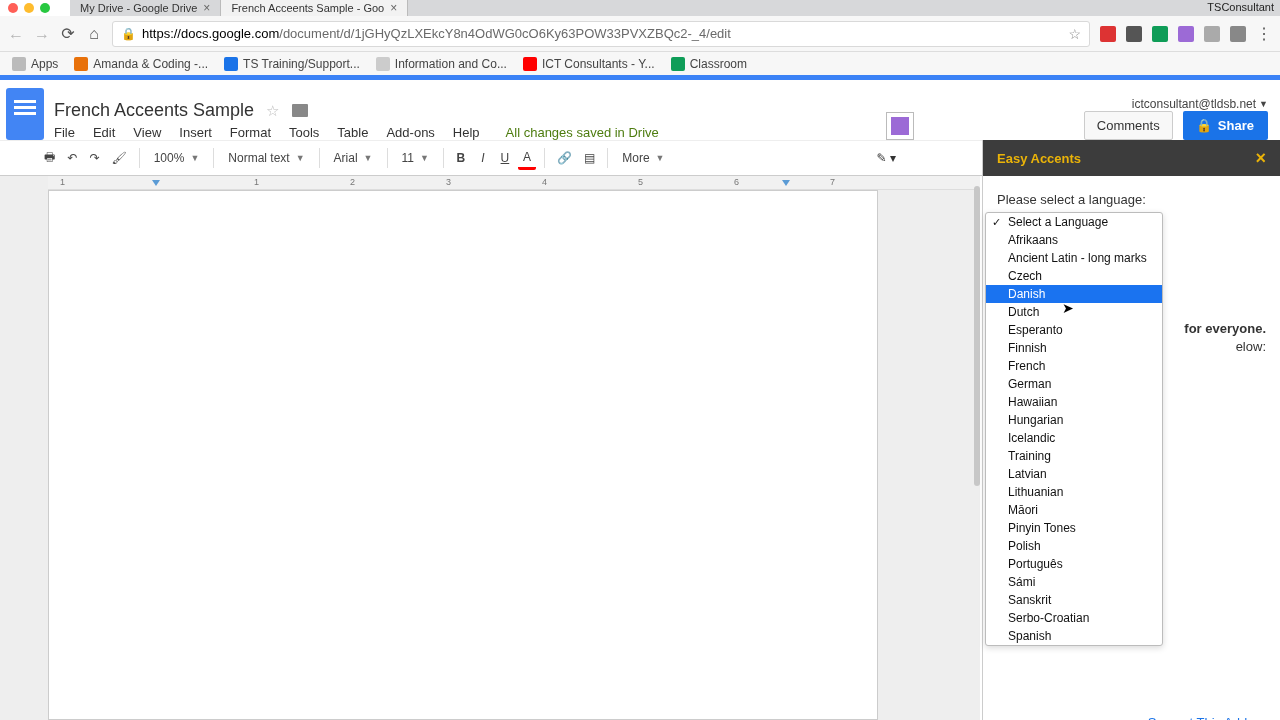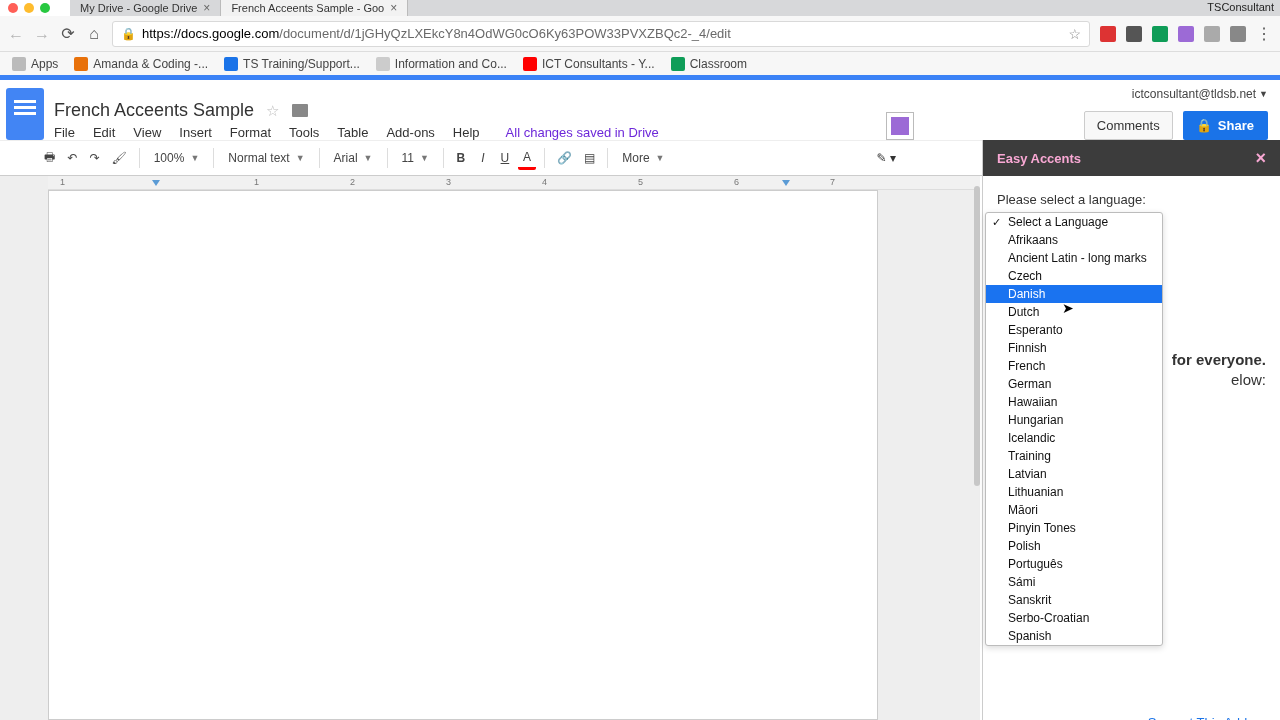--- a/index.html
+++ b/index.html
@@ -36,21 +36,21 @@
 
 .docs-header { position: absolute; top: 80px; left: 0; right: 0; height: 60px; background: #fff; display: flex; align-items: flex-end; padding: 8px 12px 0 0; }
 .docs-logo { width: 38px; height: 52px; background: #4285f4; border-radius: 3px; margin-left: 6px; margin-right: 10px; position: relative; }
 .docs-logo::before { content:""; position:absolute; top:12px; left:8px; right:8px; height:3px; background:#fff; box-shadow:0 6px 0 #fff,0 12px 0 #fff; }
 .title-col { display: flex; flex-direction: column; gap: 4px; flex: 1; }
 .doc-title-row { display: flex; align-items: center; gap: 12px; }
 .doc-title { font-size: 18px; color: #333; }
 .title-star { color: #bbb; font-size: 15px; }
 .title-folder { width: 16px; height: 13px; background: #888; border-radius: 1px; }
 .menu-row { display: flex; align-items: center; gap: 18px; font-size: 13px; color: #333; }
-.menu-row .saved { color: #6d28d9; margin-left: 8px; }
+.menu-row .saved { color: #4d7c0f; margin-left: 8px; }
 .header-right { display: flex; align-items: center; gap: 14px; }
 .account { font-size: 12px; color: #444; display:flex; align-items:center; gap:3px;}
 .comments-btn { padding: 6px 12px; border: 1px solid #ccc; border-radius: 2px; font-size: 13px; background: #f8f8f8; }
 .share-btn { padding: 6px 14px; background: #1a73e8; color: #fff; border-radius: 2px; font-size: 13px; font-weight: bold; display: flex; align-items: center; gap: 5px; }
 .ext-box { width: 28px; height: 28px; border: 1px solid #bbb; display:flex; align-items:center; justify-content:center; margin-right: 170px;}
 .ext-box-inner{width:18px;height:18px;background:#9c6ad6;}
 
 
 .toolbar { position: absolute; top: 140px; left: 0; right: 0; height: 36px; background: #fff; border-top: 1px solid #eee; border-bottom: 1px solid #ccc; display: flex; align-items: center; padding: 0 40px; gap: 4px; font-size: 12px; color: #444; }
 .tb-sep { width: 1px; height: 20px; background: #ddd; margin: 0 4px; }
@@ -65,24 +65,24 @@
 .ruler .mark { position: absolute; top: 1px; }
 .ruler .tri-left { position:absolute; left:104px; top:4px; width:0;height:0;border-left:4px solid transparent;border-right:4px solid transparent;border-top:6px solid #5b9bd5;}
 .ruler .tri-right { position:absolute; left:734px; top:4px; width:0;height:0;border-left:4px solid transparent;border-right:4px solid transparent;border-top:6px solid #5b9bd5;}
 
 
 .canvas { position: absolute; top: 190px; left: 48px; width: 830px; bottom: 0; background: #fff; border: 1px solid #ccc; }
 .canvas-bg { position: absolute; top: 176px; left: 0; right: 300px; bottom: 0; background: #eee; z-index:-1;}
 
 
 .sidebar { position: absolute; top: 140px; right: 0; width: 298px; bottom: 0; background: #fff; border-left: 1px solid #ccc; display: flex; flex-direction: column; }
-.sidebar-head { background: #3c3c3c; color: #f9a8d4; height: 36px; display: flex; align-items: center; padding: 0 14px; font-size: 13px; font-weight: bold; justify-content: space-between; }
+.sidebar-head { background: #3c3c3c; color: #eab308; height: 36px; display: flex; align-items: center; padding: 0 14px; font-size: 13px; font-weight: bold; justify-content: space-between; }
 .close-x { font-size: 18px; cursor: pointer; }
 .sidebar-body { padding: 16px 14px; font-size: 13px; color: #333; position: relative; flex: 1; }
-.info-text { position: absolute; top: 144px; left: 14px; right: 14px; font-size: 15px; line-height: 1.35; margin-top: 30px; }
+.info-text { position: absolute; top: 144px; left: 14px; right: 14px; font-size: 13px; line-height: 1.35; }
 .info-text b { font-weight: bold; }
 .support-link { position: absolute; bottom: -10px; right: 14px; color: #1a73e8; font-size: 13px; }
 
 
 .dropdown { position: absolute; top: 36px; left: 2px; width: 178px; background: #fff; border: 1px solid #bcbcbc; border-radius: 3px; box-shadow: 0 2px 6px rgba(0,0,0,.15); overflow: hidden; }
 .dd-item { padding: 1px 10px 1px 22px; font-size: 12px; color: #111; line-height: 16px; position: relative; cursor: default; }
 .dd-item.highlight { background: #1a73f0; color: #fff; }
 .dd-item.selected::before { content: "✓"; position: absolute; left: 6px; font-size: 11px; }
 
 .cursor-ptr { position: absolute; top: 300px; left: 1062px; font-size: 14px; color:#000; pointer-events:none; z-index:50;}
@@ -178,21 +178,21 @@
       <span>Table</span>
       <span>Add-ons</span>
       <span>Help</span>
       <span class="saved">All changes saved in Drive</span>
     </div>
   </div>
   <div class="ext-box">
       <div class="ext-box-inner"></div>
     </div>
   <div class="header-right">
-    <div style="display:flex;flex-direction:column;align-items:flex-end;gap:10px;">
+    <div style="display:flex;flex-direction:column;align-items:flex-end;">
       <div class="account">
           <span>ictconsultant@tldsb.net</span>
           <span style="font-size:9px">▼</span>
         </div>
       <div style="display:flex;gap:10px;">
         <div class="comments-btn">Comments</div>
         <div class="share-btn">
             <span>🔒</span>
             <span>Share</span>
           </div>

